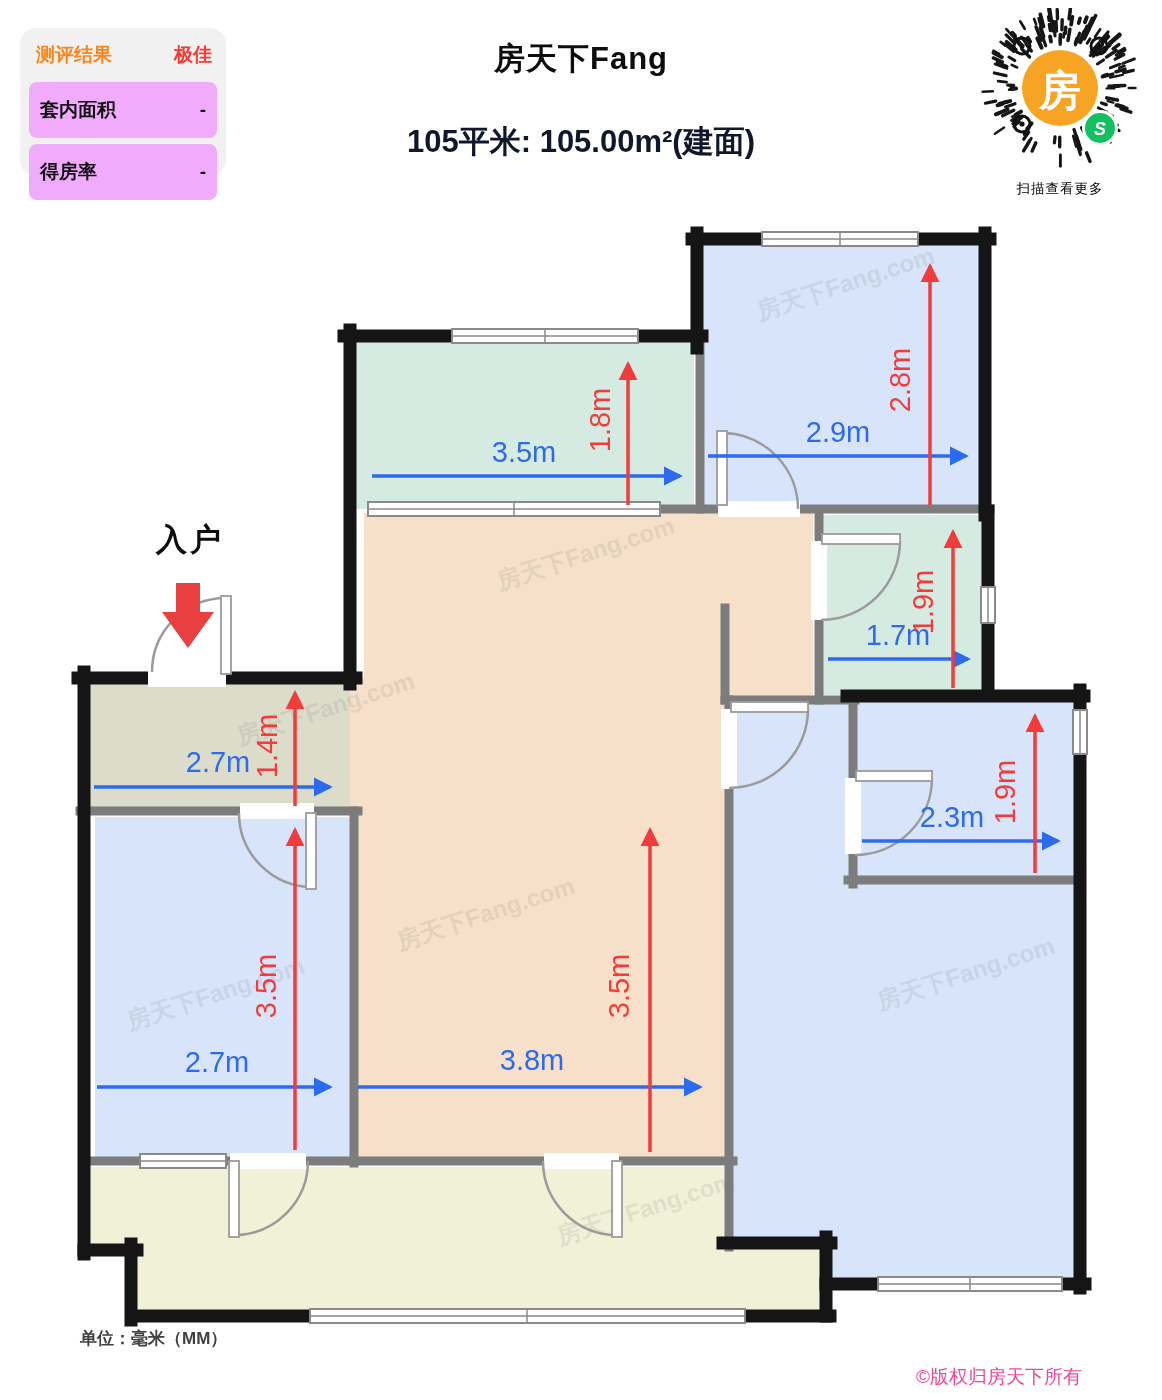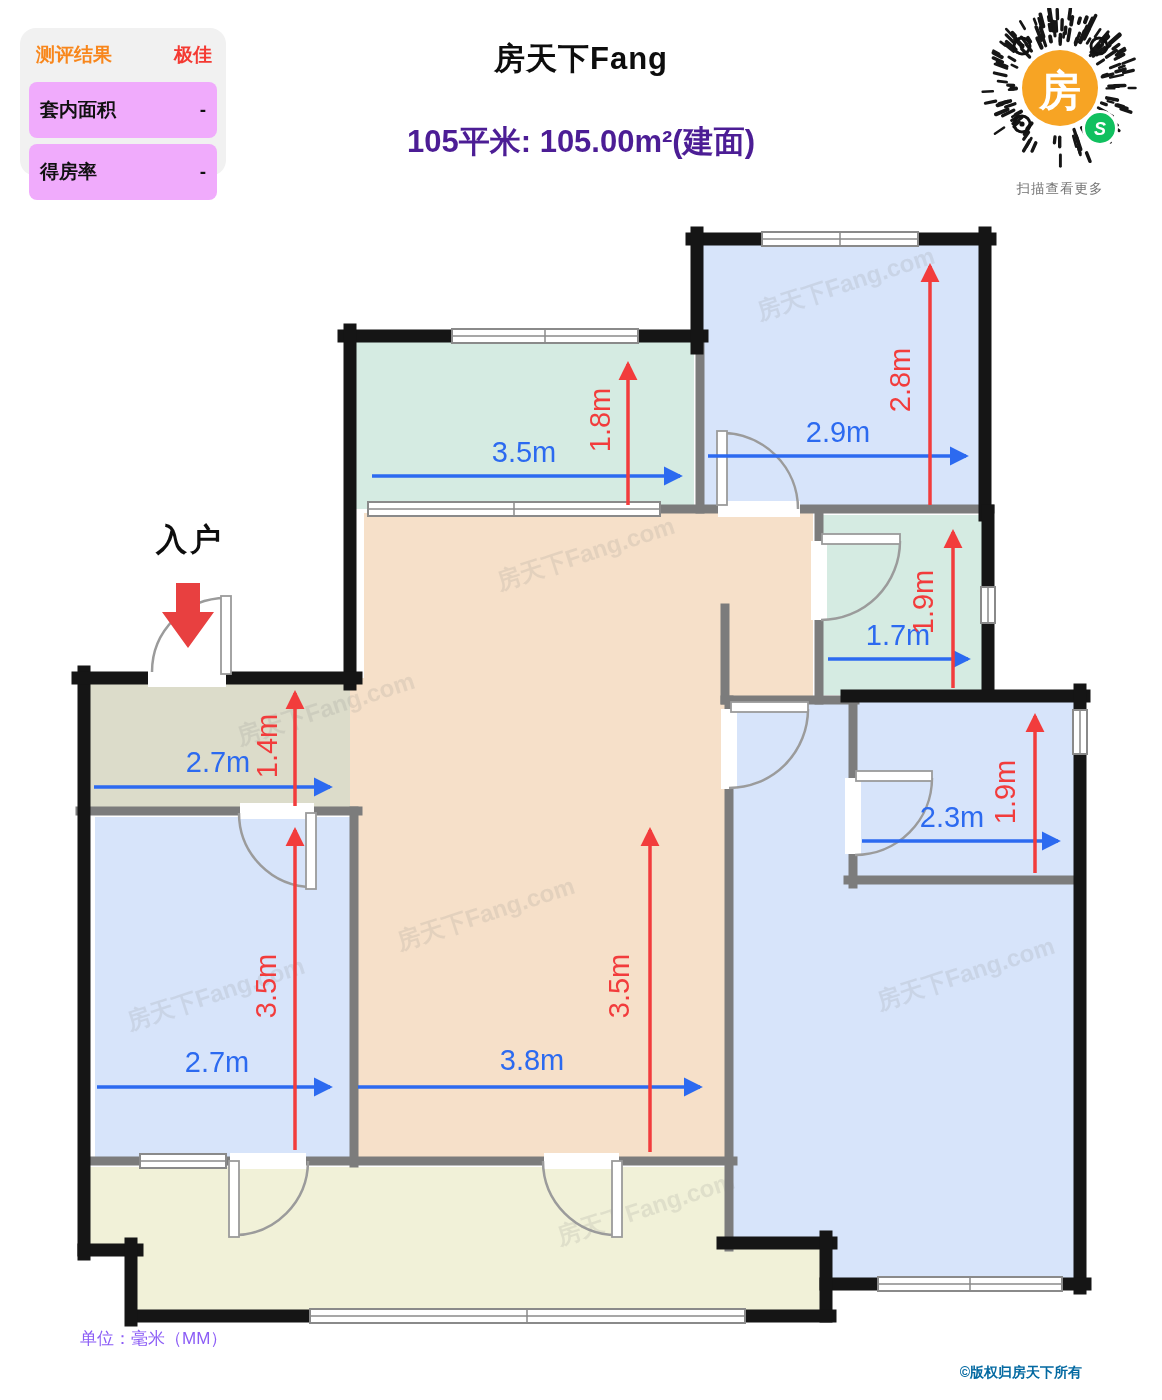--- a/index.html
+++ b/index.html
@@ -15,30 +15,30 @@
   .eval-rating{color:#f43a33;margin-left:29px;}
   .eval-row{position:relative;margin:6px 9px 0 9px;height:38px;background:#f0abfc;
     border-radius:8px;display:flex;justify-content:space-between;align-items:center;
     padding:9px 11px;font-size:19px;font-weight:700;color:#111;}
   .eval-row .val{font-weight:700;color:#111;}
 
   
   .plan-title{position:absolute;left:281px;top:38px;width:600px;text-align:center;
     font-size:31px;font-weight:700;color:#0d0d0d;letter-spacing:1px;}
   .plan-subtitle{position:absolute;left:231px;top:121px;width:700px;text-align:center;
-    font-size:31px;font-weight:700;color:#4c1d95;}
+    font-size:31px;font-weight:700;color:#0f172a;}
 
   
   .qr-wrap{position:absolute;left:975px;top:8px;width:170px;text-align:center;}
-  .qr-caption{margin-top:-2px;font-size:13.5px;color:#737373;letter-spacing:1px;}
+  .qr-caption{margin-top:-2px;font-size:13.5px;color:#000000;letter-spacing:1px;}
 
   
-  .footer-unit{position:absolute;left:80px;top:1327px;font-size:17px;font-weight:400;color:#8b5cf6;}
+  .footer-unit{position:absolute;left:80px;top:1327px;font-size:17px;font-weight:700;color:#404040;}
   .footer-disclaimer{position:absolute;left:80px;top:1362px;font-size:17px;font-weight:700;color:#151515;}
-  .footer-copyright{position:absolute;right:80px;top:1364px;font-size:14px;font-weight:700;color:#0369a1;}
+  .footer-copyright{position:absolute;right:80px;top:1364px;font-size:19px;font-weight:400;color:#ec4899;}
 
   svg text{user-select:none;}
   .dim-label{font-size:29px;font-weight:500;}
   .wm{font-size:24px;font-weight:700;fill:rgba(130,130,130,0.16);}
   .entry-label{font-size:31px;font-weight:700;fill:#0d0d0d;letter-spacing:3px;}
 </style>
 </head>
 <body>
 
 <div id="stage">

